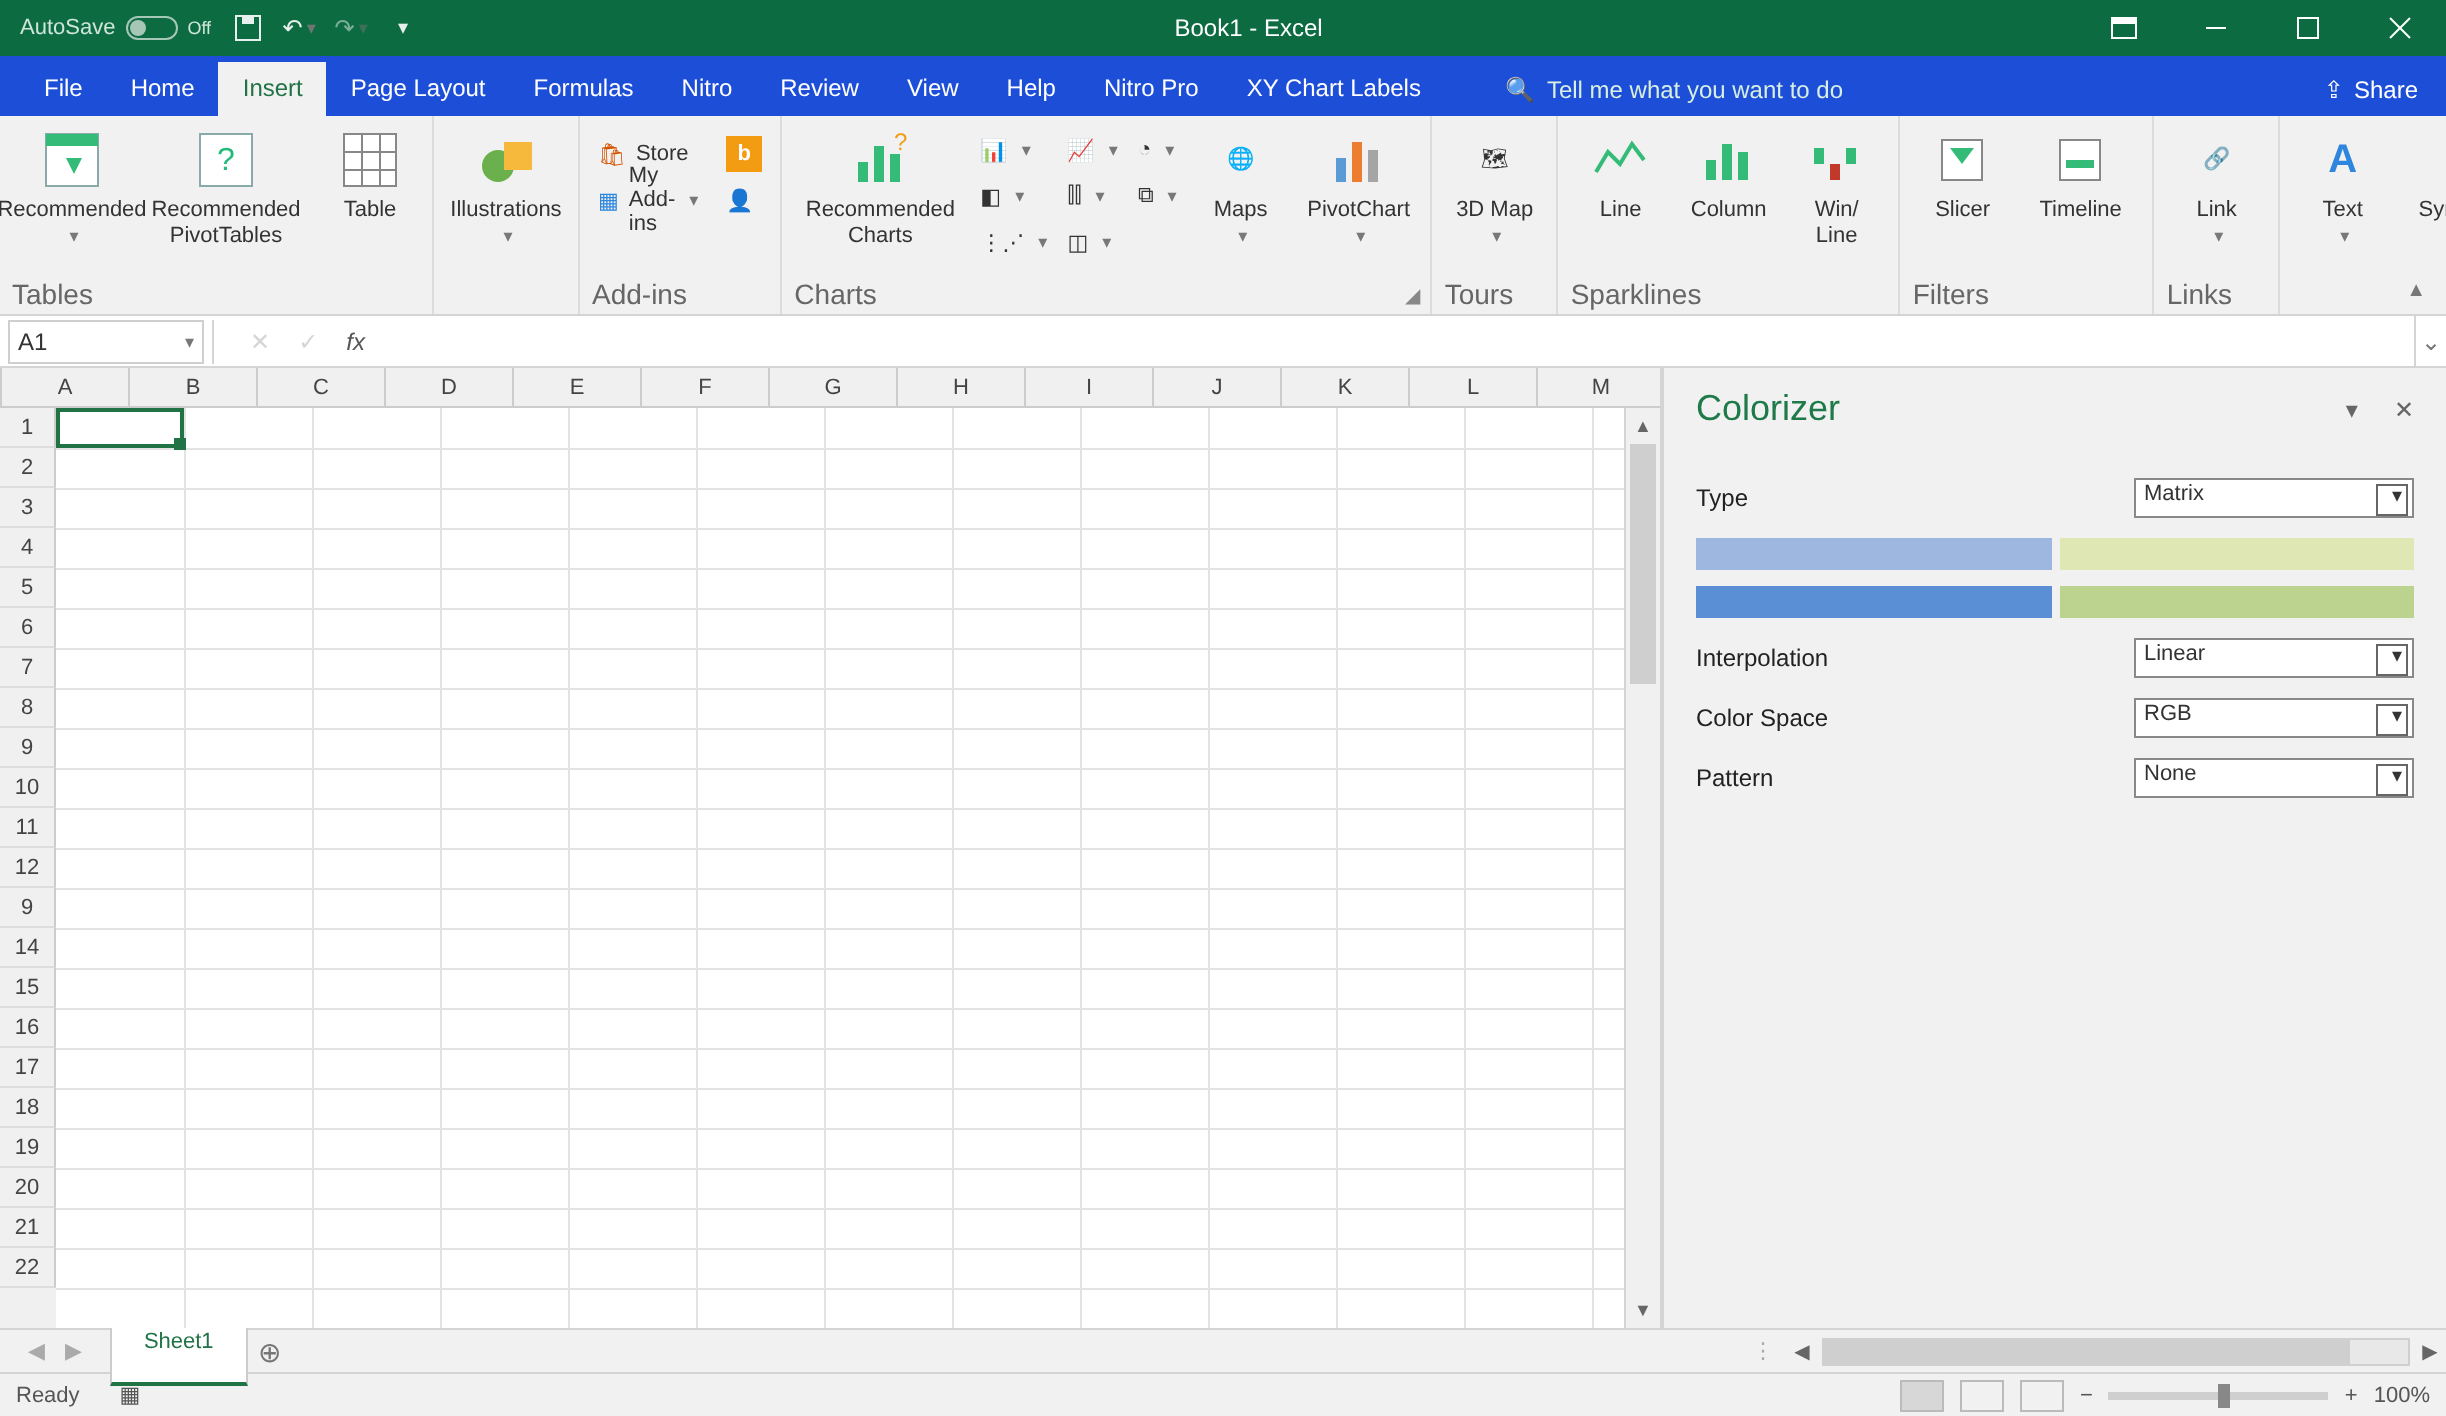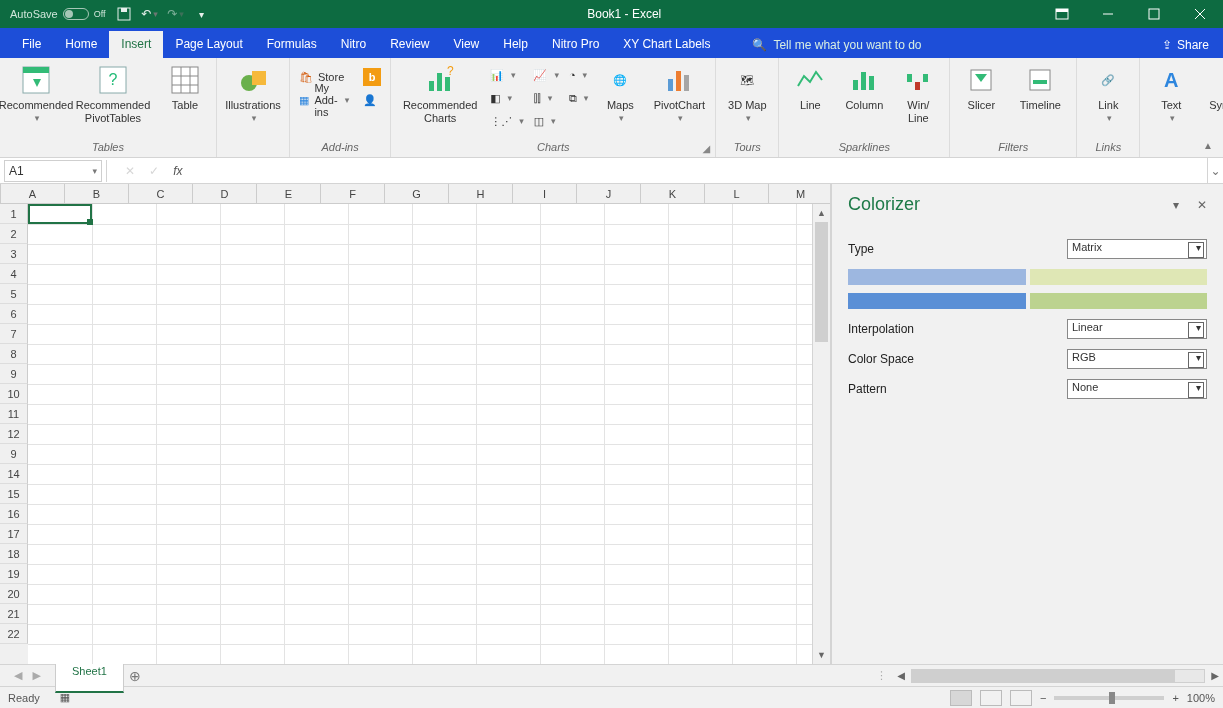--- a/index.html
+++ b/index.html
@@ -14,21 +14,21 @@
   .titlebar .right { display:flex; align-items:center; }
   .winbtn { width:46px; height:28px; display:flex; align-items:center; justify-content:center; color:#fff; }
   .menubar { height:30px; background:#1d4ed8; display:flex; align-items:flex-end; padding-left:10px; color:#fff; }
   .tab { padding:6px 12px 7px; font-size:12px; color:#fff; cursor:default; }
   .tab.active { background:#f1f1f1; color:#217346; }
   .tellme { display:flex; align-items:center; gap:6px; padding:0 10px 6px; margin-left:20px; font-size:12px; color:#d7eee2; }
   .share { margin-left:auto; display:flex; align-items:center; gap:5px; padding:0 14px 6px; color:#fff; }
   .ribbon { height:100px; background:#f1f1f1; border-bottom:1px solid #d4d4d4; display:flex; align-items:stretch; position:relative; }
   .group { border-right:1px solid #dcdcdc; display:flex; flex-direction:column; padding:2px 6px 0; }
   .group .controls { flex:1; display:flex; align-items:flex-start; gap:4px; padding-top:2px; }
-  .group .label { text-align:center; font-size:11px; color:#666; height:18px; line-height:16px;font-style:italic; }
+  .group .label { font-size:14px; color:#666; height:18px; line-height:16px; }
   .bigbtn { display:flex; flex-direction:column; align-items:center; justify-content:flex-start; width:60px; padding:2px 2px 0; text-align:center; font-size:11px; line-height:13px; color:#333; }
   .bigbtn .ic { width:32px; height:32px; margin-bottom:3px; display:flex; align-items:center; justify-content:center; }
   .bigbtn.sm { width:50px; }
   .bigbtn.wd { width:86px; }
   .drop { font-size:9px; color:#787878; margin-left:2px; }
   .stack { display:flex; flex-direction:column; gap:1px; }
   .smrow { display:flex; align-items:center; gap:5px; font-size:11px; color:#333; height:22px; padding:0 3px; }
   .ribbon-collapse { position:absolute; right:10px; bottom:6px; color:#777; font-size:10px; }
   .dlaunch { position:absolute; right:2px; bottom:2px; width:14px; height:14px; font-size:10px; color:#888; display:flex; align-items:center; justify-content:center; }
   .group { position:relative; }

